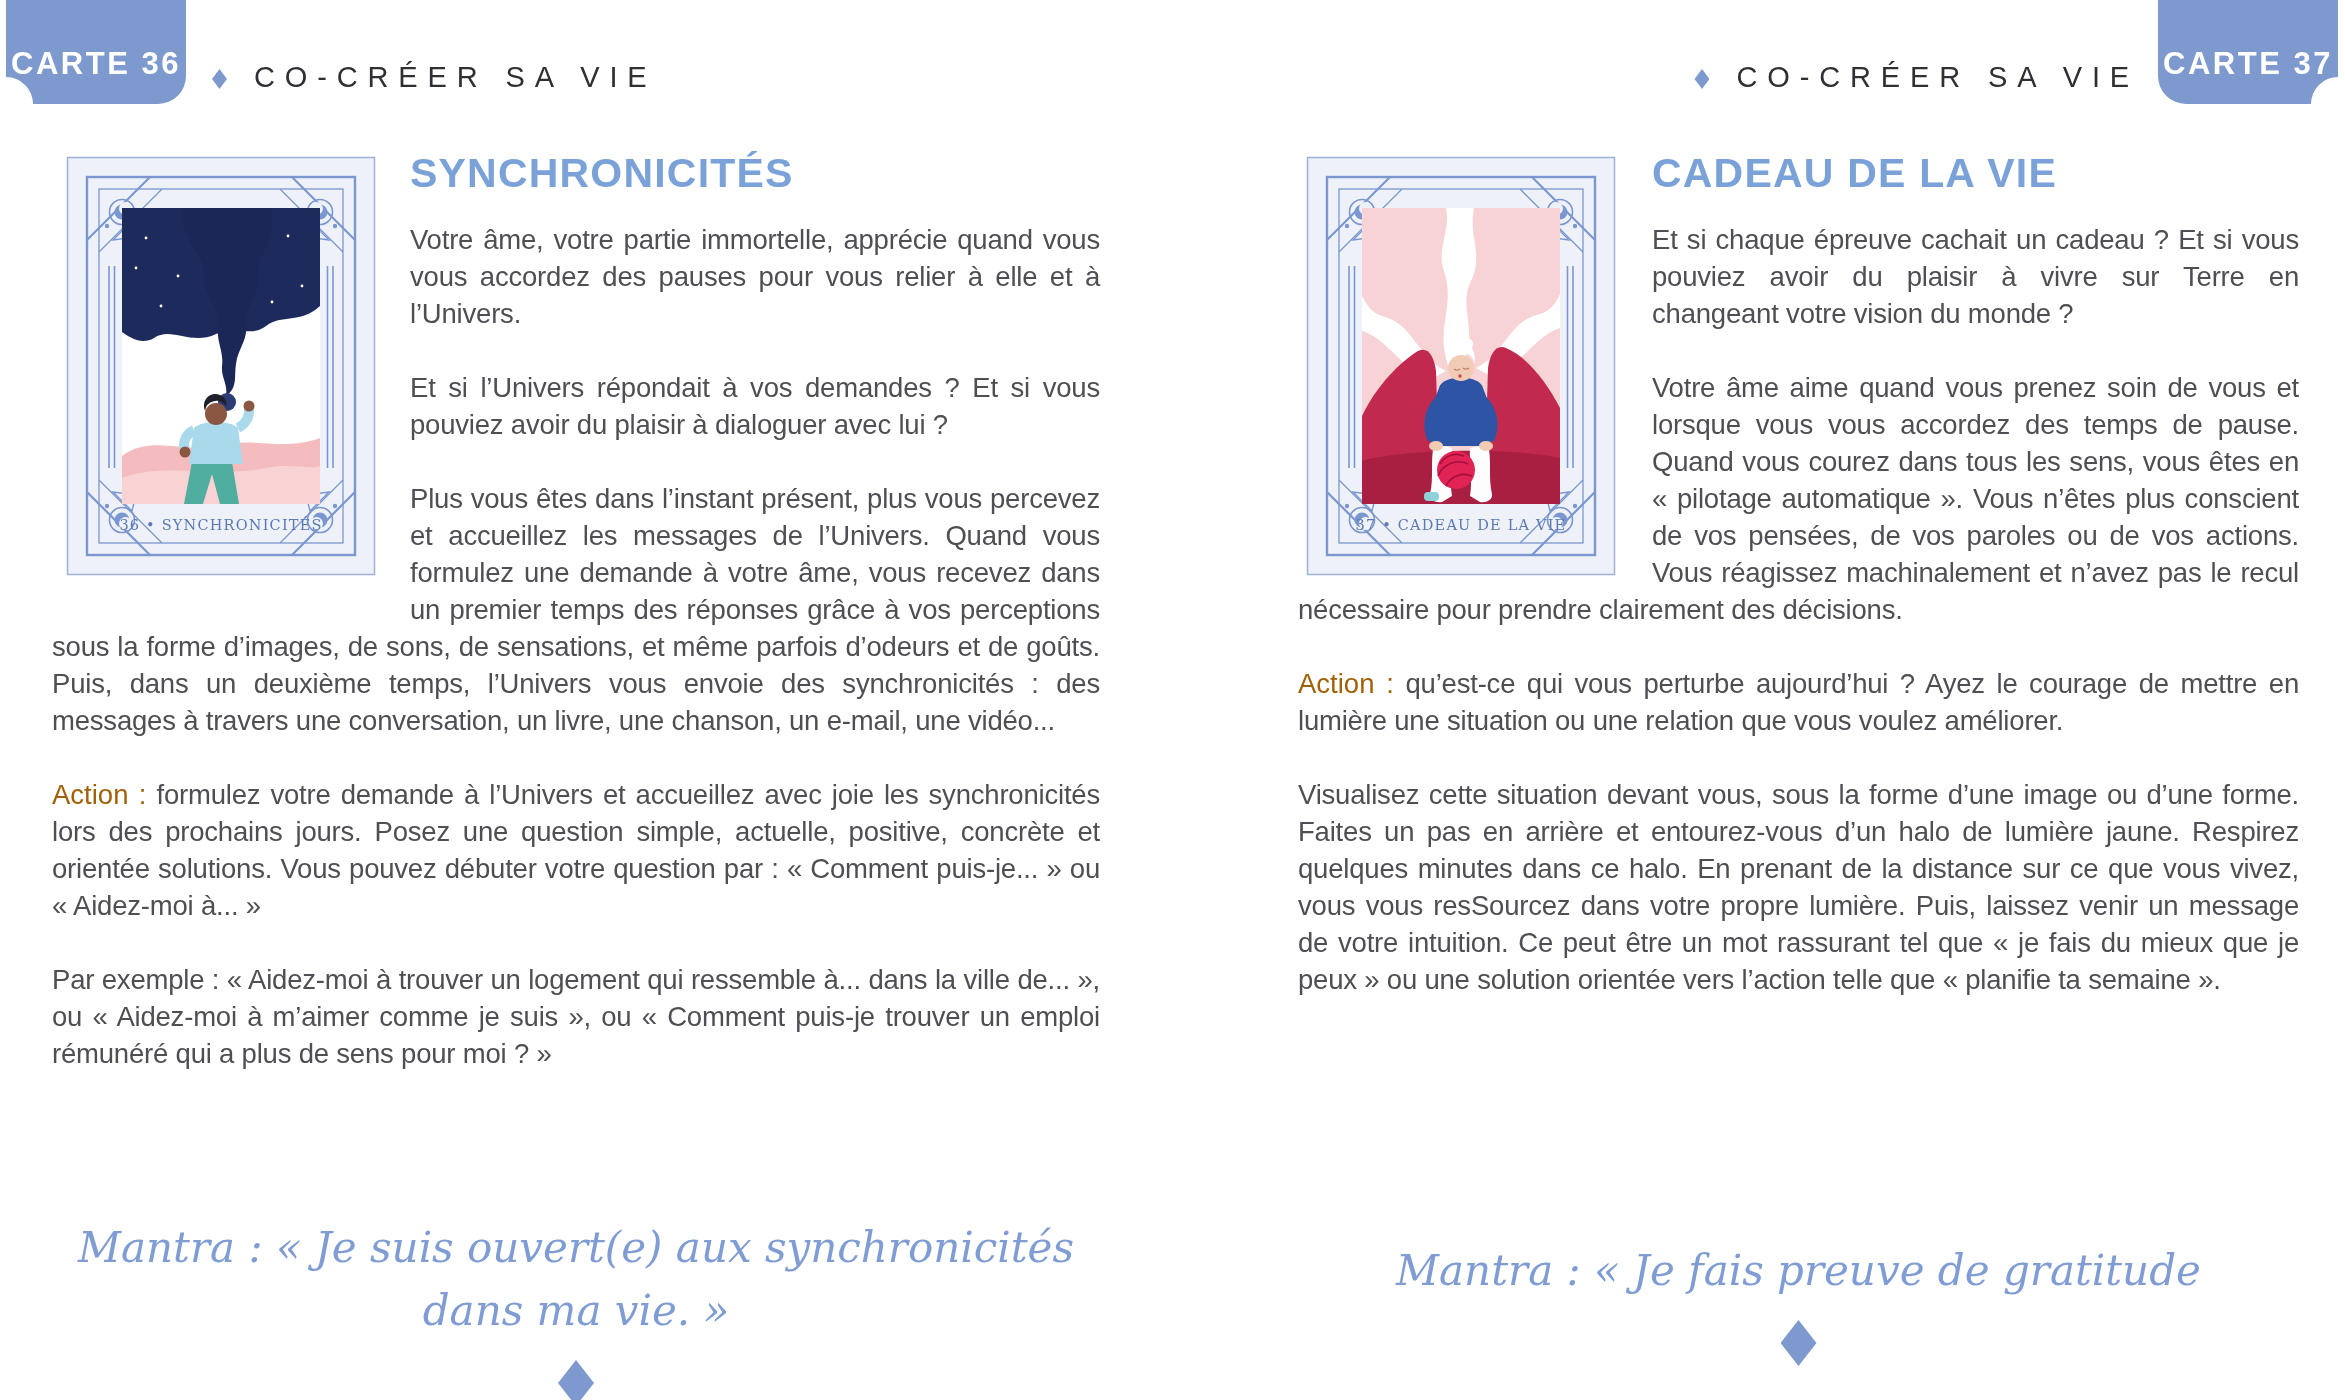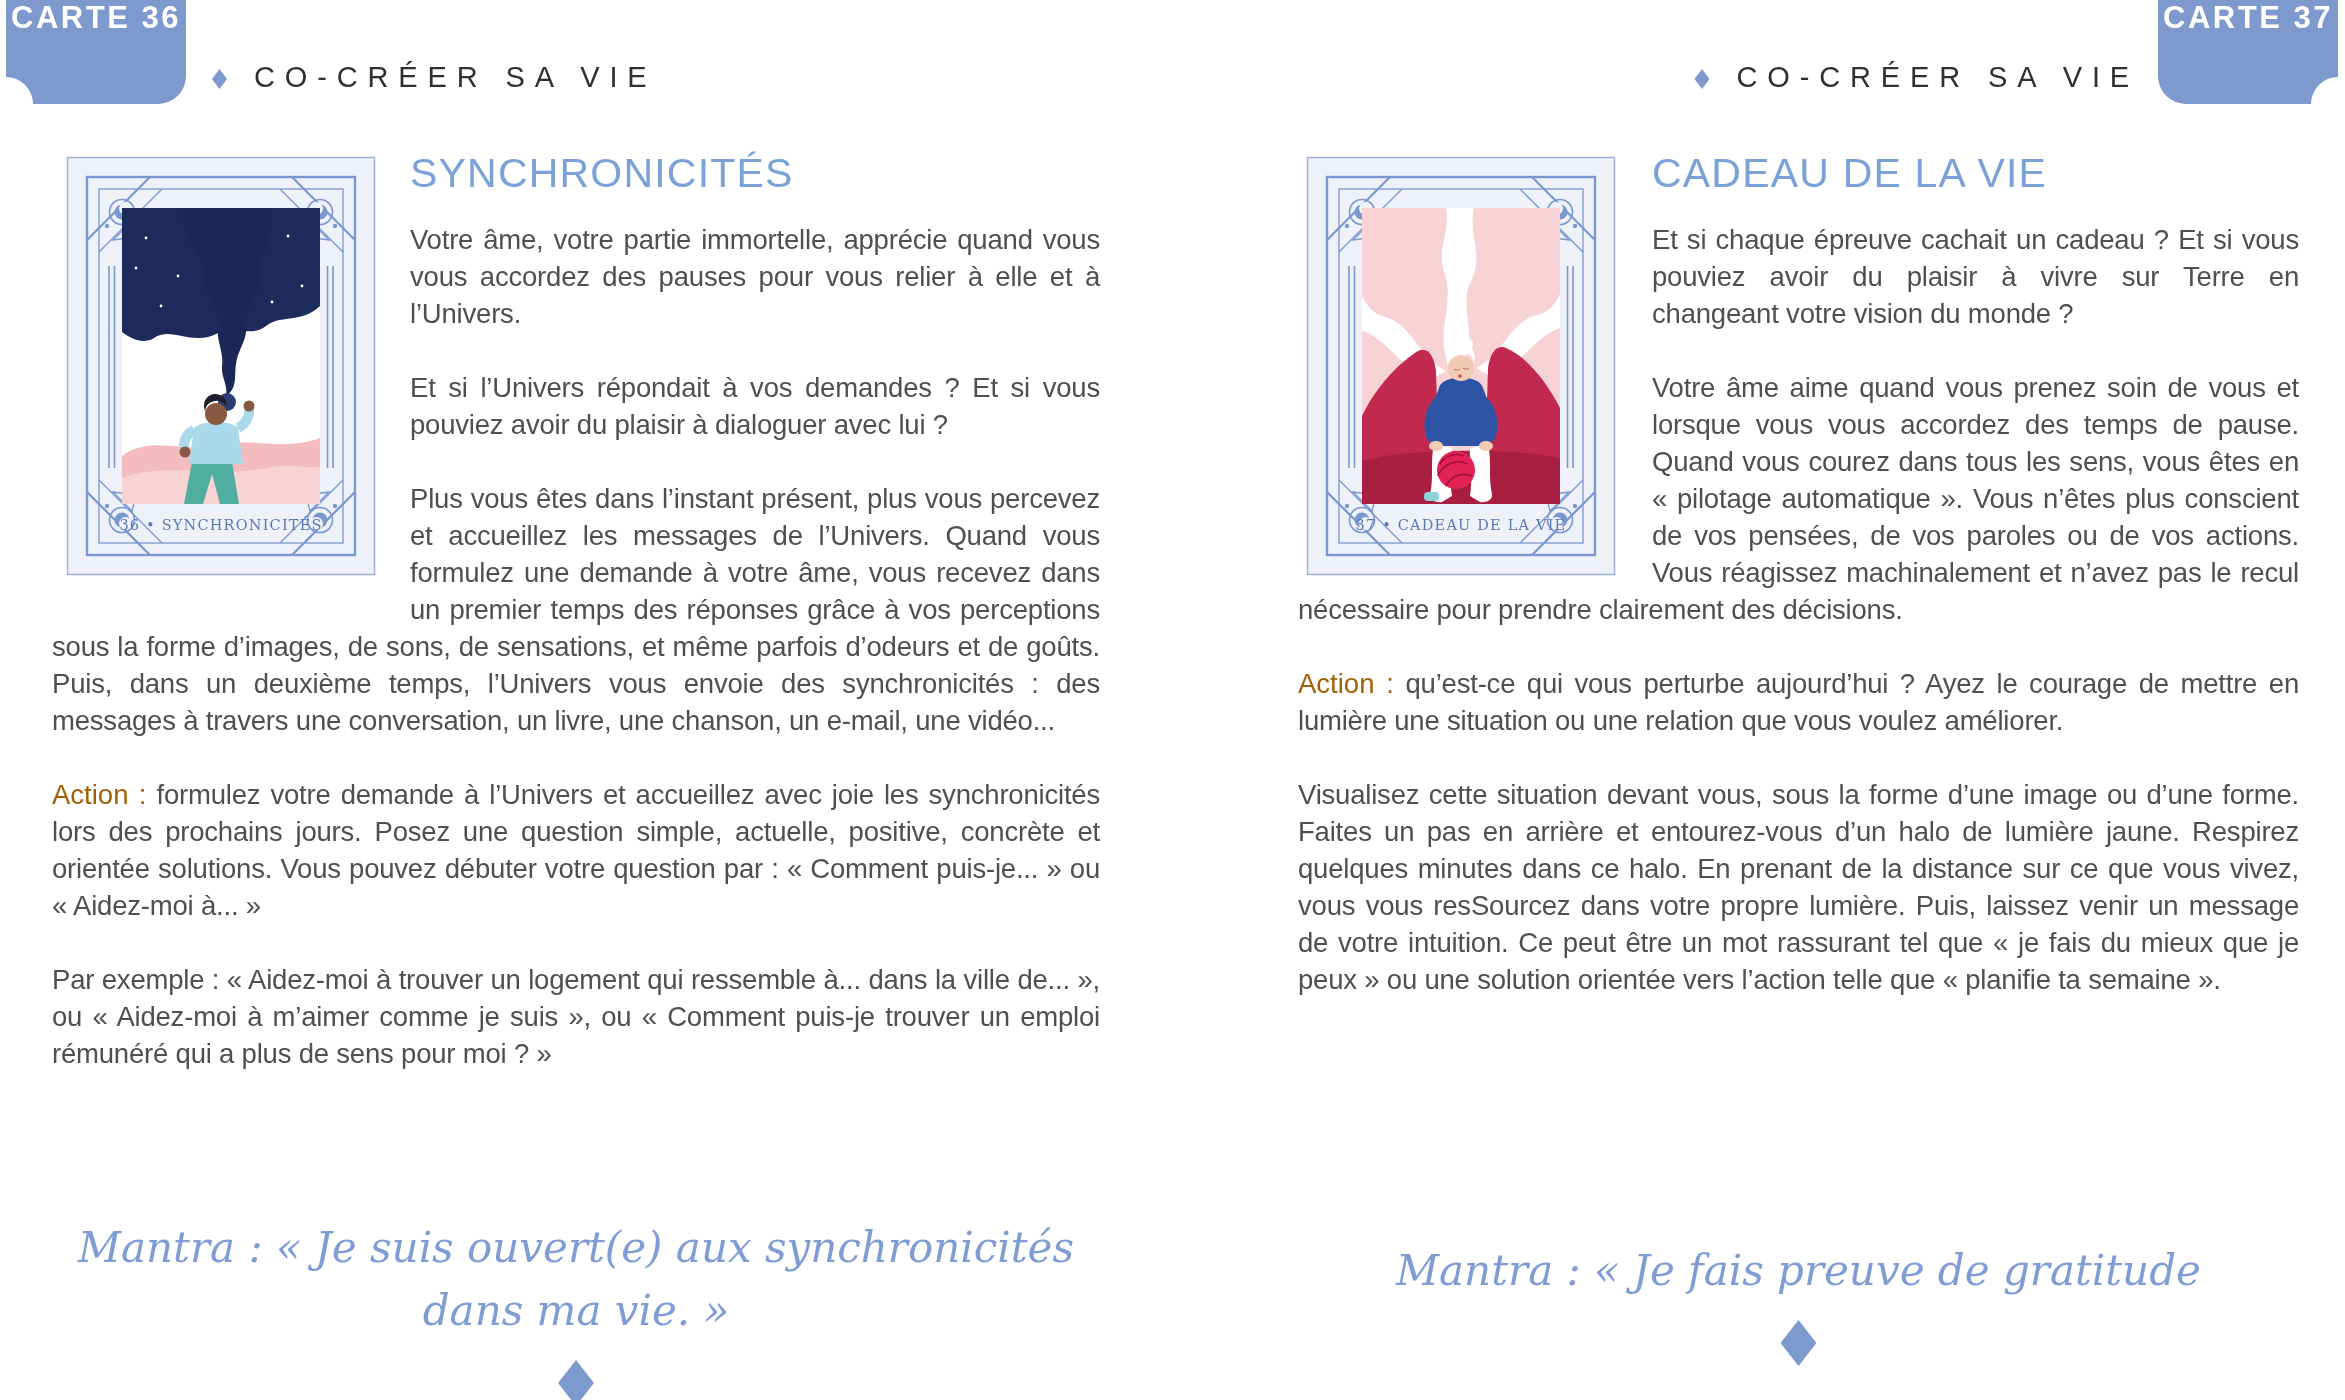--- a/index.html
+++ b/index.html
@@ -15,21 +15,21 @@
   .page-header {
     position:relative; height:104px;
     display:flex; align-items:flex-end; padding-bottom:10px;
   }
   .page-left  .page-header { padding-left:212px; }
   .page-right .page-header { justify-content:flex-end; padding-right:205px; }
 
   .badge {
     position:absolute; top:0; width:180px; height:104px;
     background:#7e99ce; color:#ffffff;
-    display:flex; align-items:flex-start; justify-content:center;
+    display:flex; align-items:flex-end; justify-content:center;
     padding-bottom:22px;
     font-size:31px; font-weight:bold; letter-spacing:2.5px;
   }
   .badge-left  { left:6px;  border-radius:0 0 28px 0; }
   .badge-right { right:6px; border-radius:0 0 0 28px; }
   .badge-left::after, .badge-right::after {
     content:""; position:absolute; bottom:-27px; width:54px; height:54px;
     background:#ffffff; border-radius:50%;
   }
   .badge-left::after  { left:-27px; }
@@ -47,21 +47,21 @@
 
   
   .page-left  .content { margin:46px 72px 0 52px; }
   .page-right .content { margin:46px 45px 0 126px; }
 
   .card-figure { float:left; width:310px; height:420px; }
   .page-left  .card-figure { margin:6px 34px 16px 14px; }
   .page-right .card-figure { margin:6px 36px 8px 8px; }
 
   .card-title {
-    font-size:41px; font-weight:400; letter-spacing:1.2px;
+    font-size:41px; font-weight:700; letter-spacing:1.2px;
     color:#7aa2d8; margin:2px 0 24px;
   }
   .content p {
     font-size:27.5px; line-height:37px; font-weight:300;
     color:#4e4f53; text-align:justify; margin:0 0 37px;
     letter-spacing:-0.2px;
   }
   .action-label { font-weight:400; color:#a16207; letter-spacing:0; }
 
   

